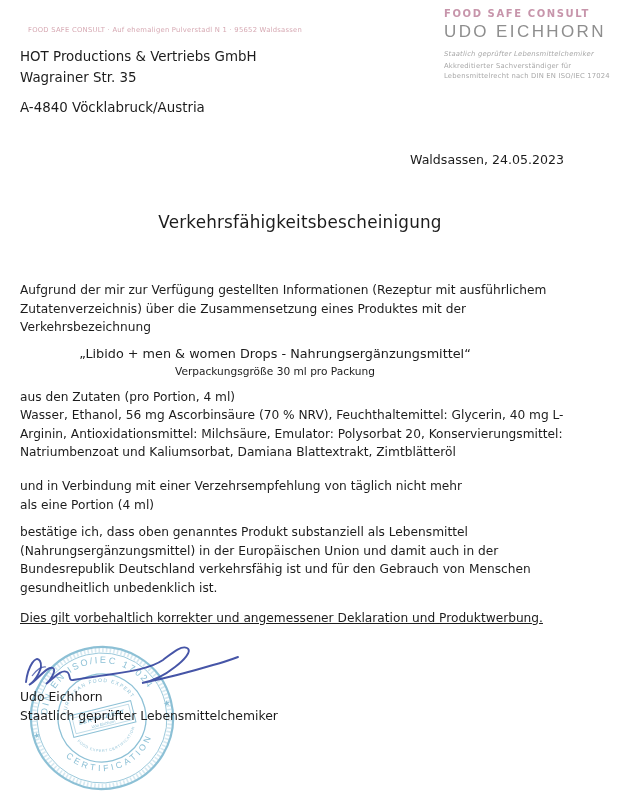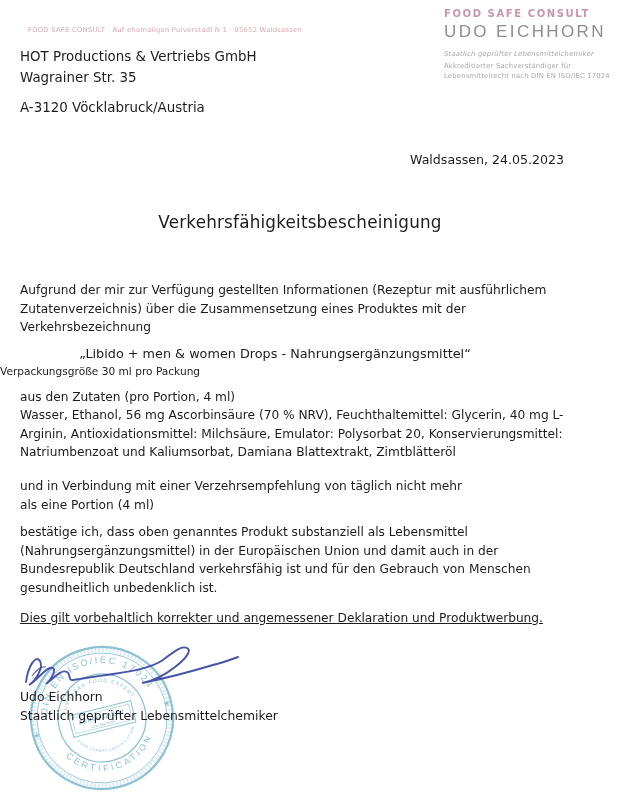--- a/index.html
+++ b/index.html
@@ -34,38 +34,38 @@
   .p-ing-intro    { top:388px; }
   .p-ingredients  { top:406px; }
   .p-consumption  { top:477px; }
   .p-confirmation { top:523px; }
   .p-disclaimer   { top:609px;text-decoration:underline; }
 
   .product-name {
     position:absolute; left:0; top:346px; width:550px; text-align:center; font-size:12.8px;
   }
   .package-size {
-    position:absolute; left:0; top:365px; width:550px; font-size:10.6px;
+    position:absolute; left:0; top:365px; width:550px; text-align:center; font-size:10.6px;
   }
 
   .stamp-svg     { position:absolute; left:16px; top:638px; z-index:1; }
   .signature-svg { position:absolute; left:12px; top:636px; z-index:3; }
   .sig-block     { position:absolute; left:20px; top:688px; z-index:2; font-size:12.4px; line-height:18.5px; }
 </style>
 </head>
 <body>
 
 <div class="page">
 
   <div class="sender-line">FOOD SAFE CONSULT · Auf ehemaligen Pulverstadl N 1 · 95652 Waldsassen</div>
 
   <div class="recipient">
     <div>HOT Productions &amp; Vertriebs GmbH</div>
     <div>Wagrainer Str. 35</div>
-    <div class="recipient-city">A-3120 Vöcklabruck/Austria</div>
+    <div class="recipient-city">A-4840 Vöcklabruck/Austria</div>
   </div>
 
   <div class="letterhead">
     <div class="lh-brand">FOOD SAFE CONSULT</div>
     <div class="lh-name">UDO EICHHORN</div>
     <div class="lh-sub1">Staatlich geprüfter Lebensmittelchemiker</div>
     <div class="lh-sub2">Akkreditierter Sachverständiger für
 Lebensmittelrecht nach DIN EN ISO/IEC 17024</div>
   </div>
 

